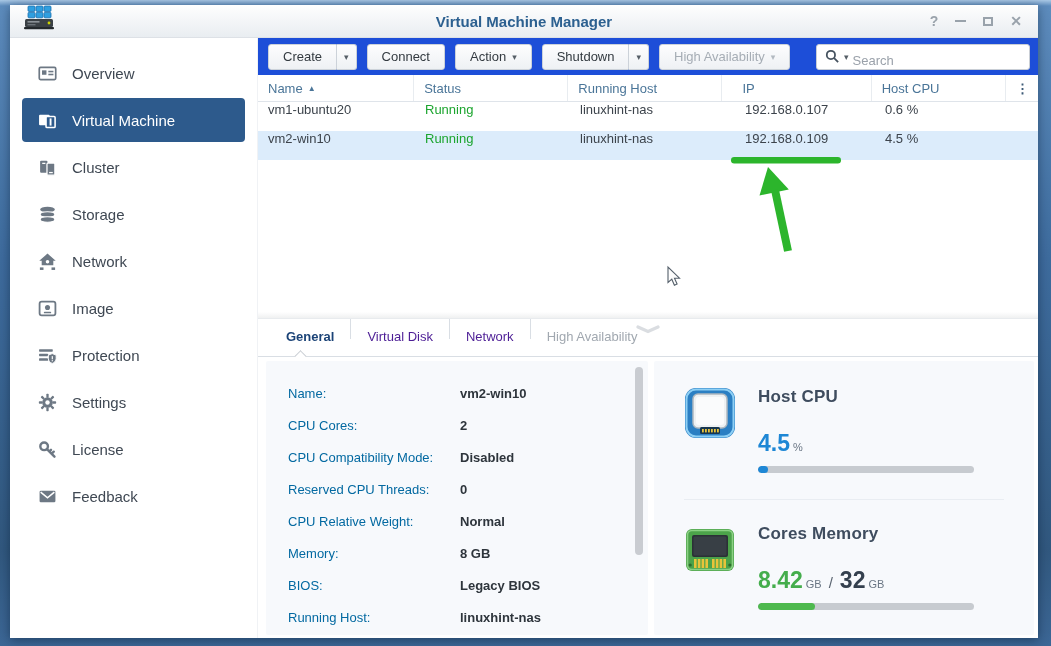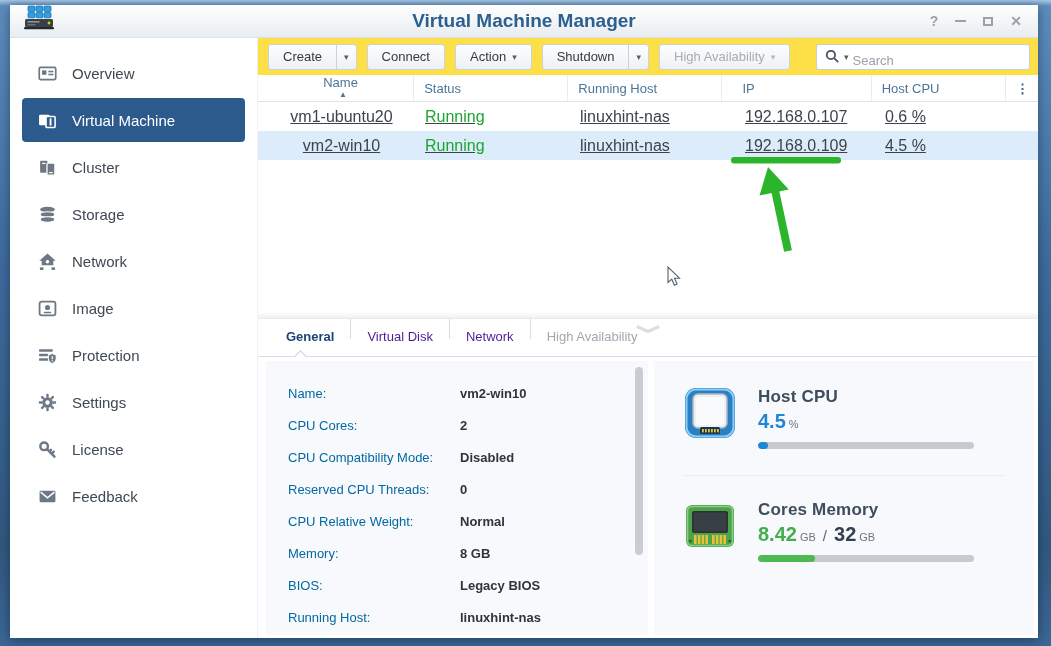--- a/index.html
+++ b/index.html
@@ -2,61 +2,61 @@
 <html><head>
 <meta charset="utf-8">
 <style>
   * { margin:0; padding:0; box-sizing:border-box; }
   html,body { width:1051px; height:646px; overflow:hidden; font-family:"Liberation Sans",sans-serif; }
   body { background:linear-gradient(180deg,#a9c8e5 0px,#5d8cbd 6px,#3e6c9e 40%,#31587f 85%,#3c6796 100%); position:relative; }
 
   
   .window { position:absolute; left:10px; top:5px; width:1028px; height:633px; background:#fff; box-shadow:0 2px 10px rgba(0,20,40,.45); display:flex; flex-direction:column; }
   .titlebar { height:33px; flex:0 0 33px; background:linear-gradient(180deg,#fefefe,#e9edf1); display:flex; align-items:center; position:relative; border-bottom:1px solid #dde1e6; }
-  .title { position:absolute; left:0; right:0; text-align:center; font-size:19px; font-weight:bold; color:#2c6090; }
+  .title { position:absolute; left:0; right:0; text-align:center; font-size:15px; font-weight:bold; color:#2c6090; }
   .app-icon { margin-left:12px; z-index:2; }
   .win-controls { margin-left:auto; display:flex; align-items:center; gap:17px; padding-right:16px; z-index:2; color:#99a2ab; }
   .wc { font-size:14px; font-weight:bold; cursor:default; line-height:1; }
   .wc-min { width:11px; height:2px; background:#99a2ab; }
   .wc-max { width:10px; height:9px; border:2px solid #99a2ab; }
 
   .winbody { flex:1; display:flex; min-height:0; position:relative; }
 
   
   .sidebar { width:248px; flex:0 0 248px; background:#fff; padding-top:10px; border-right:1px solid #f0f2f5; }
   .si { height:44px; margin:3px 12px; border-radius:4px; display:flex; align-items:center; gap:15px; padding-left:15px; font-size:15px; color:#3f4853; cursor:pointer; }
   .si .ic { width:20px; height:20px; color:#6d7884; display:flex; align-items:center; justify-content:center; }
   .si.selected { background:#2d5a8c; color:#fff; }
   .si.selected .ic { color:#fff; }
   .si svg { width:19px; height:19px; }
 
   
   .main { flex:1; display:flex; flex-direction:column; min-width:0; position:relative; }
 
-  .toolbar { height:37px; flex:0 0 37px; background:#fde047; display:flex; align-items:center; padding:0 8px 0 10px; gap:10px; }
+  .toolbar { height:37px; flex:0 0 37px; background:#1d4ed8; display:flex; align-items:center; padding:0 8px 0 10px; gap:10px; }
   .btn { height:26px; display:inline-flex; align-items:center; padding:0 14px; font-size:13px; color:#333a40; background:linear-gradient(180deg,#fdfdfe,#eef1f4); border:1px solid #ccd2d9; border-radius:3px; cursor:pointer; white-space:nowrap; }
   .split { display:inline-flex; }
   .split .btn.left { border-radius:3px 0 0 3px; }
   .split .btn.arrow { border-left:none; border-radius:0 3px 3px 0; padding:0 7px; }
   .caret { font-size:9px; color:#555e66; margin-left:6px; }
   .btn.arrow .caret { margin-left:0; }
   .btn.disabled { color:#a6adb5; cursor:default; }
   .btn.disabled .caret { color:#b3bac1; }
   .search { margin-left:auto; width:214px; height:26px; background:#fff; border:1px solid #c9ced5; border-radius:3px; display:flex; align-items:center; padding:0 8px; gap:4px; }
   .search input { border:none; outline:none; flex:1; font-size:13px; color:#333; font-family:"Liberation Sans",sans-serif; background:transparent;margin-top:7px; }
   .search input::placeholder { color:#9aa1aa; }
 
   
   .thead { height:27px; flex:0 0 27px; display:flex; align-items:stretch; background:#fff; border-bottom:1px solid #dfe4ea; font-size:13px; color:#4a7598; }
   .tcell { display:flex; align-items:center; padding-left:10px; border-right:1px solid #e8ecf0; }
-  .c1{width:157px;flex-direction:column;} .c2{width:155px;} .c3{width:155px;} .c4{width:150px;padding-left:20px;} .c5{width:135px;}
+  .c1{width:157px;} .c2{width:155px;} .c3{width:155px;} .c4{width:150px;padding-left:20px;} .c5{width:135px;}
   .copt { flex:1; border-right:none; display:flex; align-items:center; justify-content:flex-end; padding-right:9px; }
   .opt-dots { font-size:13px; font-weight:bold; color:#3d5a77; cursor:pointer; letter-spacing:0; }
   .sort { font-size:8px; margin-left:5px; }
-  .trow { height:29px; flex:0 0 29px; display:flex; align-items:center; font-size:16px; color:#3c434b; background:#fff; cursor:pointer;text-decoration:underline; }
+  .trow { height:29px; flex:0 0 29px; display:flex; align-items:flex-start; font-size:13px; color:#3c434b; background:#fff; cursor:pointer; }
   .trow .tcell { border-right:none; }
   .trow.selected { background:#dcecfb; }
   .status-running { color:#1ca52f; }
   .tempty { flex:1; background:#fff; }
 
   
   .panel { flex:0 0 320px; position:relative; background:#fff; border-top:1px solid #e8ebee; }
   .panel::before { content:""; position:absolute; top:-7px; left:0; right:0; height:6px; background:linear-gradient(180deg,rgba(0,0,0,0),rgba(60,70,80,.08)); pointer-events:none; }
   .handle { position:absolute; top:1px; left:50%; transform:translateX(-50%); cursor:pointer; }
   .tabbar { height:38px; display:flex; padding-left:12px; border-bottom:1px solid #d9dee4; position:relative; }
@@ -71,21 +71,21 @@
   .card-left { width:382px; flex:0 0 382px; position:relative; padding:16px 20px 0 22px; }
   .drow { height:32px; display:flex; align-items:center; font-size:13px; }
   .dlabel { width:172px; color:#0369a1; }
   .dvalue { font-weight:bold; color:#2e353c; }
   .vscroll { position:absolute; right:5px; top:6px; width:8px; height:188px; background:#c9ccd1; border-radius:4px; cursor:pointer; }
 
   .card-right { flex:1; padding:26px 30px 0 30px; }
   .stat { display:flex; gap:22px; align-items:flex-start; }
   .stat-title { font-size:17px; font-weight:bold; color:#3e4c5e; letter-spacing:.2px; }
   .stat-vals { margin-top:3px; display:flex; align-items:baseline; }
-  .big { font-size:20px; font-weight:bold; }
+  .big { font-size:23px; font-weight:bold;margin-top:20px; }
   .cpu-val { color:#1e87d5; }
   .mem-used { color:#44ad4c; }
   .mem-total { color:#34404e; }
   .unit { font-size:11px; color:#6a7684; margin-left:3px; }
   .slash { font-size:15px; color:#5a6470; margin:0 7px; }
   .bar { margin-top:9px; width:216px; height:7px; border-radius:4px; background:#c7cbd0; overflow:hidden; }
   .fill { height:100%; border-radius:4px; }
   .fill-cpu { background:#1e87d5; }
   .fill-mem { background:#4eb94e; }
   .stat-divider { height:1px; background:#e9edf2; margin:26px 0 24px 0; }

